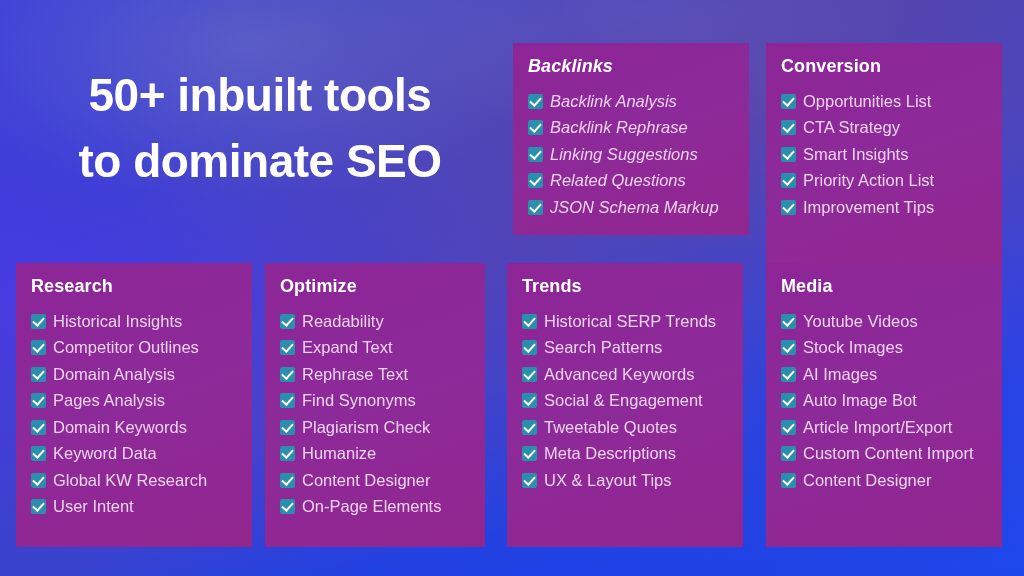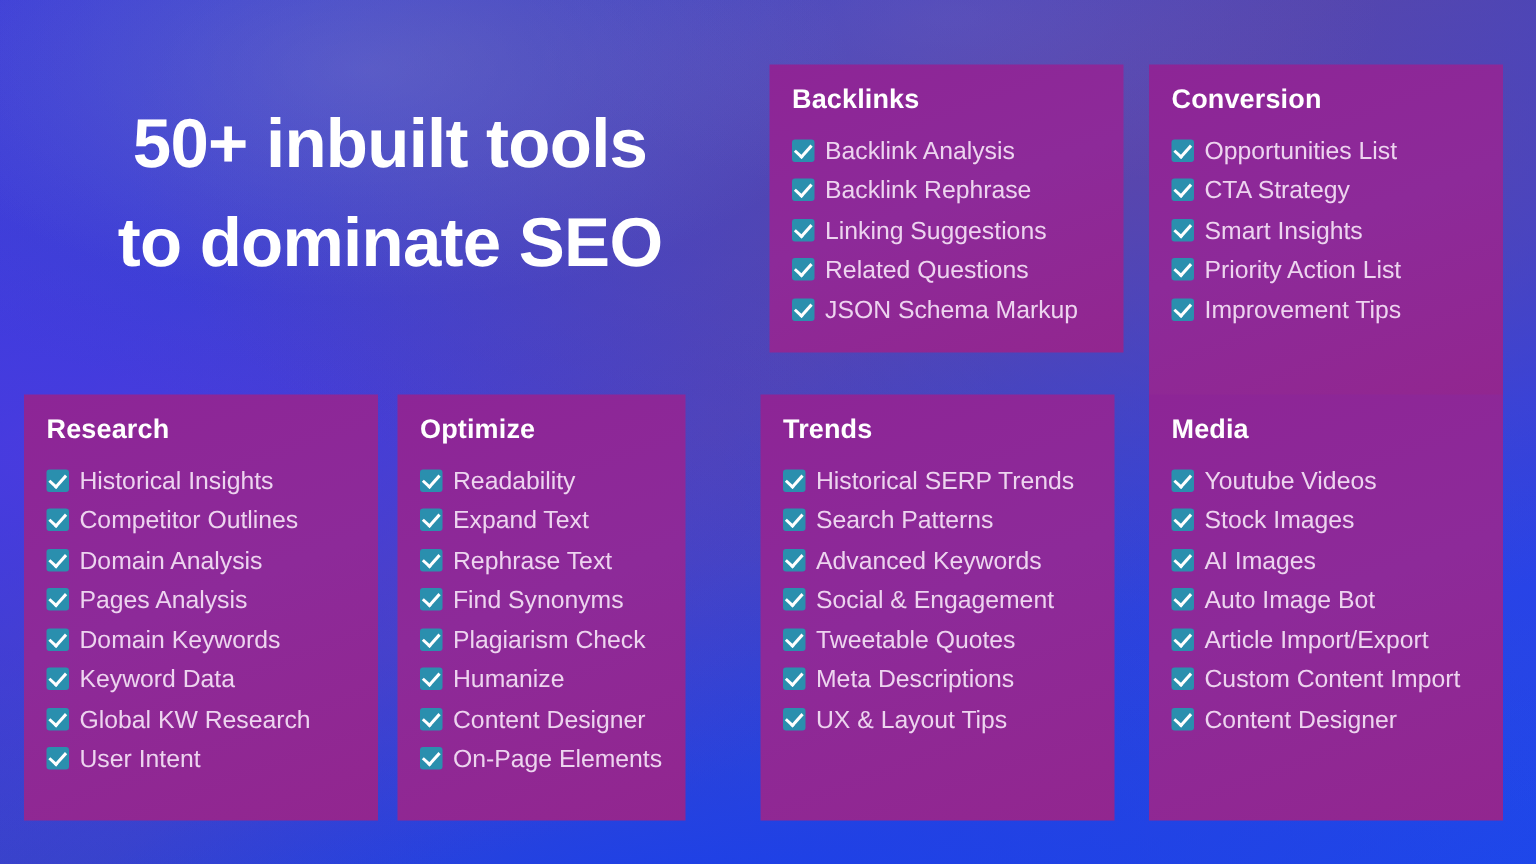--- a/index.html
+++ b/index.html
@@ -102,24 +102,24 @@
     left: 4px;
     top: 1px;
     width: 5px;
     height: 9px;
     border: solid #ffffff;
     border-width: 0 2.1px 2.1px 0;
     transform: rotate(42deg);
   }
 
   
-  #card-backlinks  { left: 513px; top: 43px;  width: 236px; height: 192px; }
+  #card-backlinks  { left: 513px; top: 43px;  width: 236px; height: 192px; font-style: italic; }
   #card-conversion { left: 766px; top: 43px;  width: 236px; height: 229px; }
   #card-research   { left: 16px;  top: 263px; width: 236px; height: 284px; }
-  #card-optimize   { left: 265px; top: 263px; width: 192px; height: 284px; }
+  #card-optimize   { left: 265px; top: 263px; width: 220px; height: 284px; }
   #card-trends     { left: 507px; top: 263px; width: 236px; height: 284px; }
   #card-media      { left: 766px; top: 263px; width: 236px; height: 284px; }
 </style>
 </head>
 <body>
 
 <div id="bg"></div>
 
 <div id="hero">
   <div class="line">50+ inbuilt tools</div>

